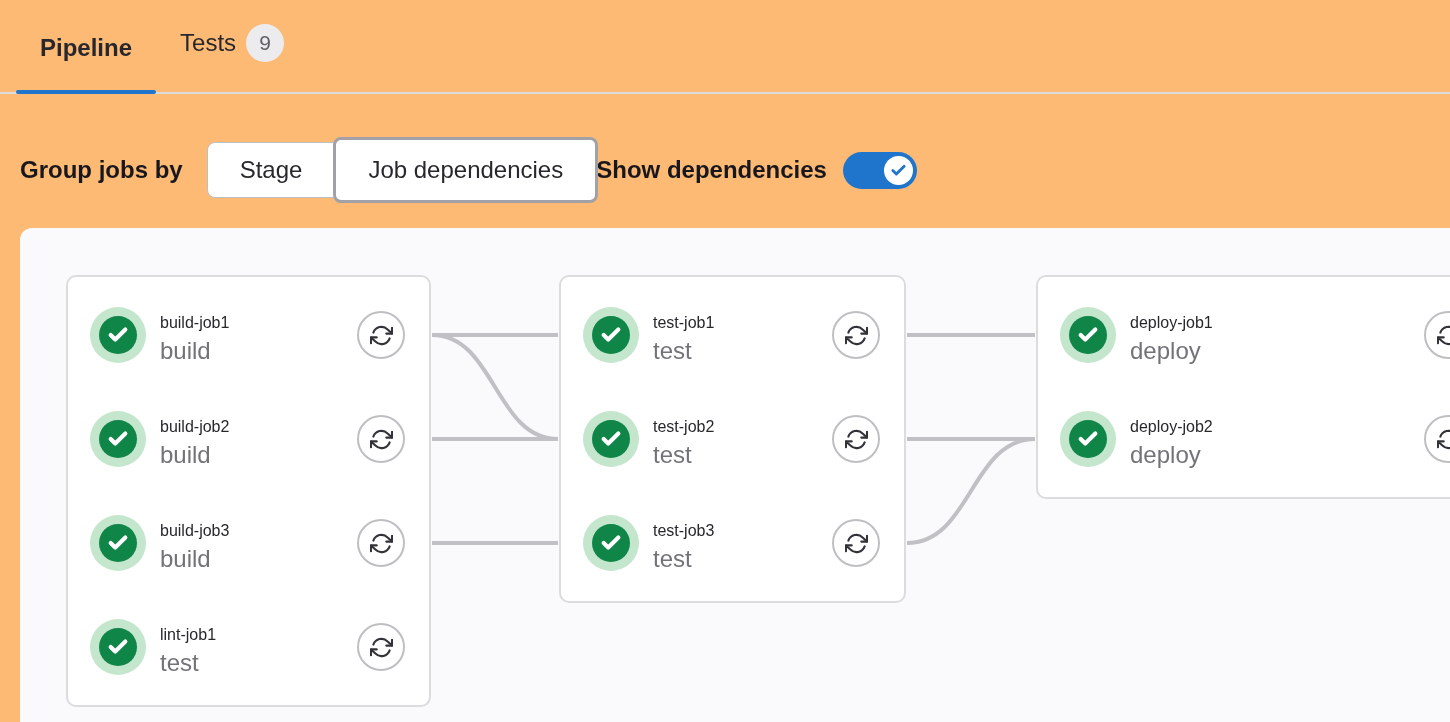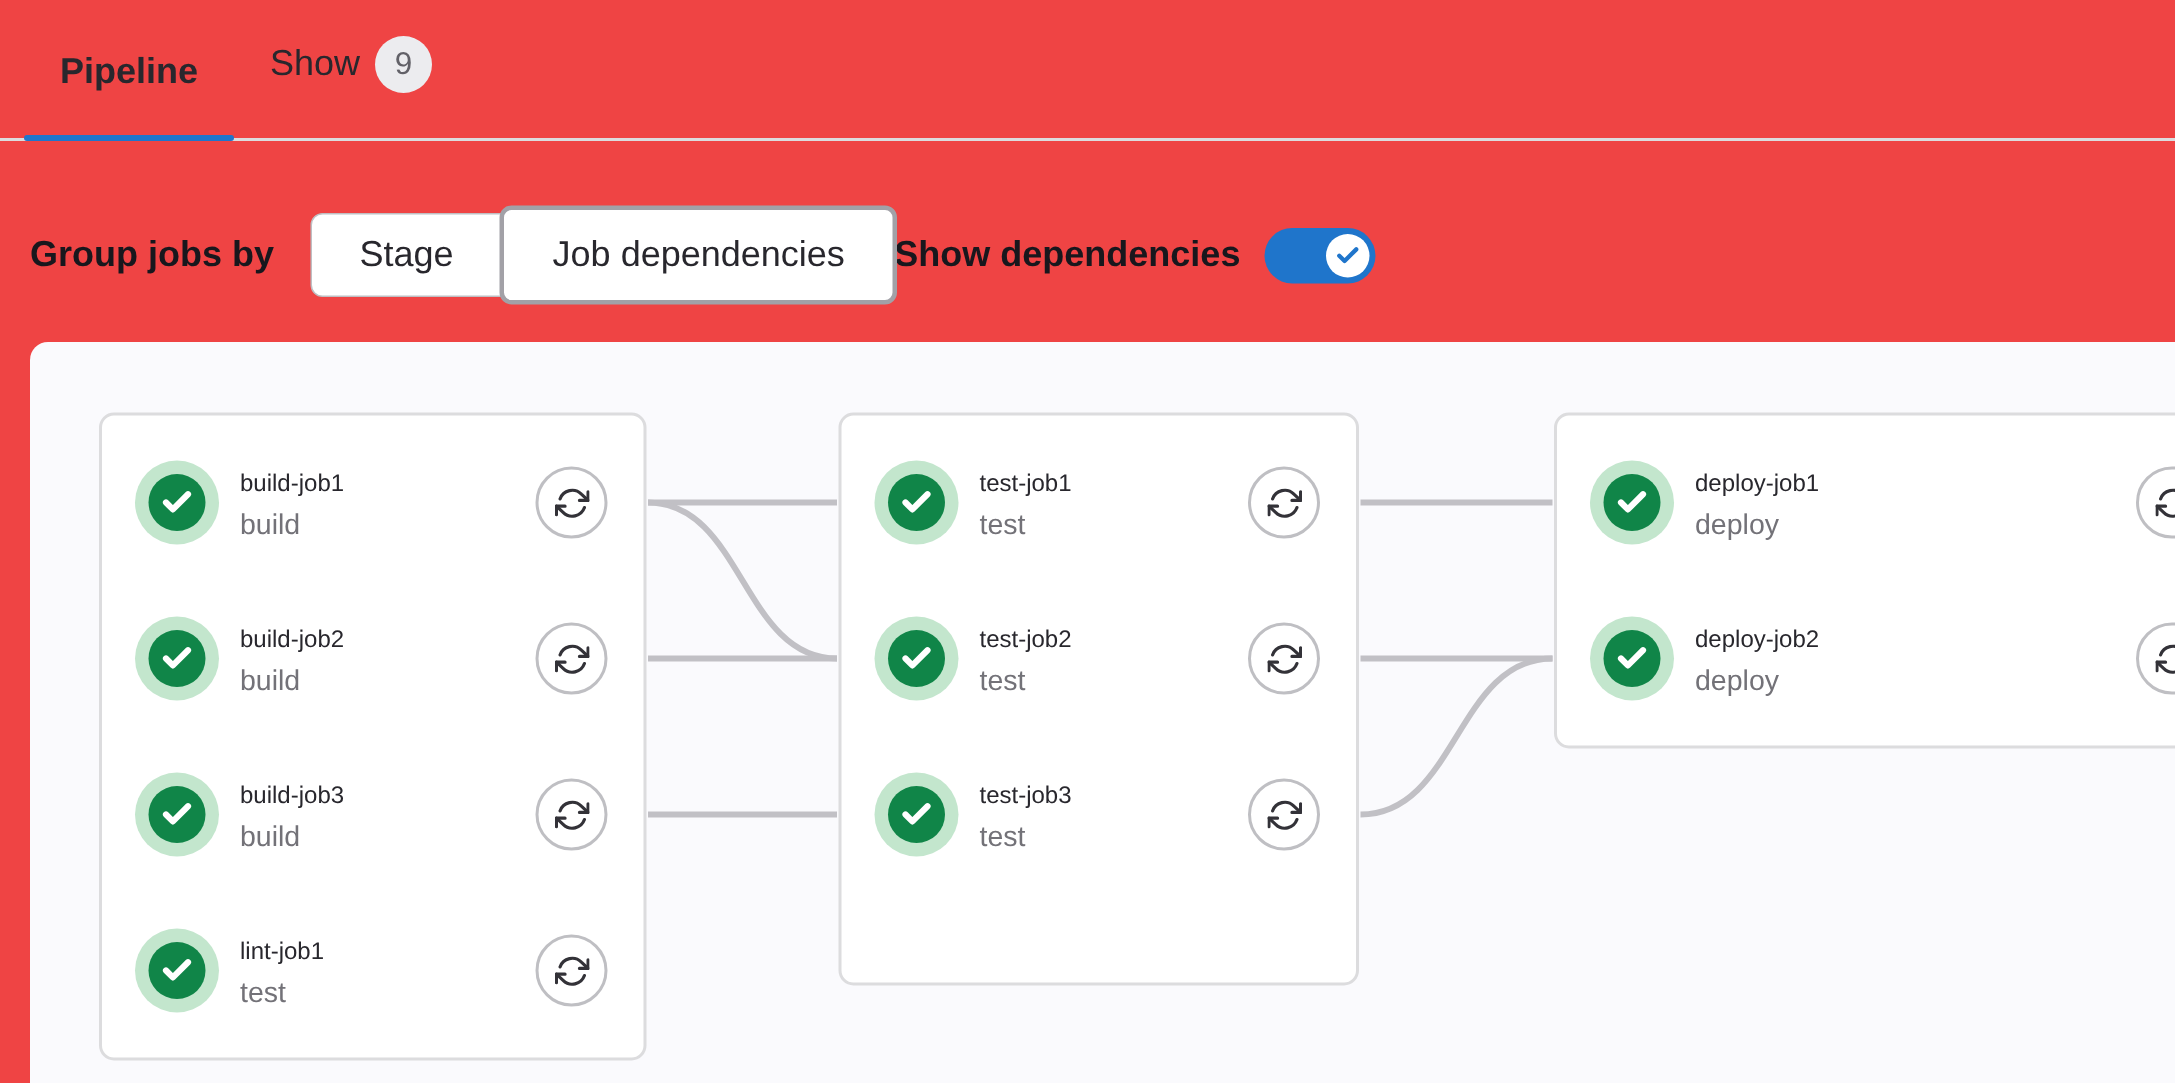--- a/index.html
+++ b/index.html
@@ -1,18 +1,18 @@
 <!DOCTYPE html>
 <html><head>
 <meta charset="utf-8">
 <style>
   * { margin:0; padding:0; box-sizing:border-box; }
   html,body { background:#fff; }
   body { font-family:"Liberation Sans", sans-serif; color:#28272d; }
-  #screen { position:relative; width:1450px; height:722px; background:#ef4444; overflow:hidden; }
+  #screen { position:relative; width:1450px; height:722px; background:#fdba74; overflow:hidden; }
 
   
   .tabs { display:flex; align-items:flex-end; padding:0 0 0 16px; border-bottom:2px solid #dcdcde; height:94px; }
   .tab { position:relative; display:flex; align-items:center; gap:10px; padding:0 24px 30px 24px; font-size:24px; color:#28272d; cursor:pointer; background:none; border:none; font-family:inherit; }
   .tab.active { font-weight:700; }
   .tab.active::after { content:""; position:absolute; left:0; right:0; bottom:-2px; height:4px; background:#1f75cb; border-radius:2px; }
   .badge { display:inline-flex; align-items:center; justify-content:center; min-width:38px; height:38px; padding:0 12px; border-radius:19px; background:#ececef; color:#626168; font-size:21px; }
 
   
   .controls { display:flex; align-items:center; margin:44px 0 0 20px; height:64px; }
@@ -28,34 +28,34 @@
   .graph { position:absolute; left:20px; top:228px; width:1430px; height:494px; background:#fafafd; border-radius:12px 0 0 0; }
   .links { position:absolute; left:0; top:0; }
   .links path { stroke:#c1c0c5; stroke-width:4; fill:none; }
 
   .card { position:absolute; background:#fff; border:2px solid #dcdcde; border-radius:10px; padding:6px 0; }
   .job-row { display:flex; align-items:center; height:104px; padding:0 24px 0 22px; }
   .status-icon { width:56px; height:56px; border-radius:50%; background:#c3e6cd; display:flex; align-items:center; justify-content:center; flex:none; }
   .status-icon .inner { width:38px; height:38px; border-radius:50%; background:#108548; display:flex; align-items:center; justify-content:center; }
   .job-text { display:flex; flex-direction:column; margin-left:14px; min-width:0; }
   .job-name { font-size:16px; line-height:31px; color:#28272d; text-decoration:none; }
-  .job-stage { font-size:19px; line-height:25px; color:#737278; }
+  .job-stage { font-size:24px; line-height:25px; color:#737278; }
   .retry-btn { margin-left:auto; width:48px; height:48px; border-radius:50%; background:#fff; border:2px solid #bfbfc3; display:flex; align-items:center; justify-content:center; cursor:pointer; flex:none; }
 </style>
 </head>
 <body>
 
 <div id="screen">
 
   <nav class="tabs">
     <button class="tab active">
       <span>Pipeline</span>
     </button>
     <button class="tab">
-      <span>Show</span>
+      <span>Tests</span>
       <span class="badge">9</span>
     </button>
   </nav>
 
   <div class="controls">
     <span class="ctl-label">Group jobs by</span>
     <div class="seg-group">
       <button class="seg-btn">Stage</button>
       <button class="seg-btn selected">Job dependencies</button>
     </div>
@@ -154,21 +154,21 @@
     </span>
     <button class="retry-btn">
       <svg width="23" height="23" viewBox="0 0 24 24" fill="none" stroke="#333238" stroke-width="2.2" stroke-linecap="round" stroke-linejoin="round">
         <polyline points="23 4 23 10 17 10"></polyline>
               <polyline points="1 20 1 14 7 14"></polyline>
         <path d="M3.51 9a9 9 0 0 1 14.85-3.36L23 10M1 14l4.64 4.36A9 9 0 0 0 20.49 15"></path>
       </svg>
     </button>
   </div>
       </div>
-      <div class="card" style="left: 539px; top: 47px; width: 347px; height: 382px;">
+      <div class="card" style="left: 539px; top: 47px; width: 347px; height: 328px;">
         <div class="job-row">
     <span class="status-icon">
       <span class="inner">
         <svg width="22" height="22" viewBox="0 0 24 24" fill="none" stroke="#fff" stroke-width="4.5" stroke-linecap="round" stroke-linejoin="round">
                 <polyline points="20 6 9 17 4 12"></polyline>
               </svg>
       </span>
     </span>
     <span class="job-text">
       <a class="job-name" href="#">test-job1</a>

